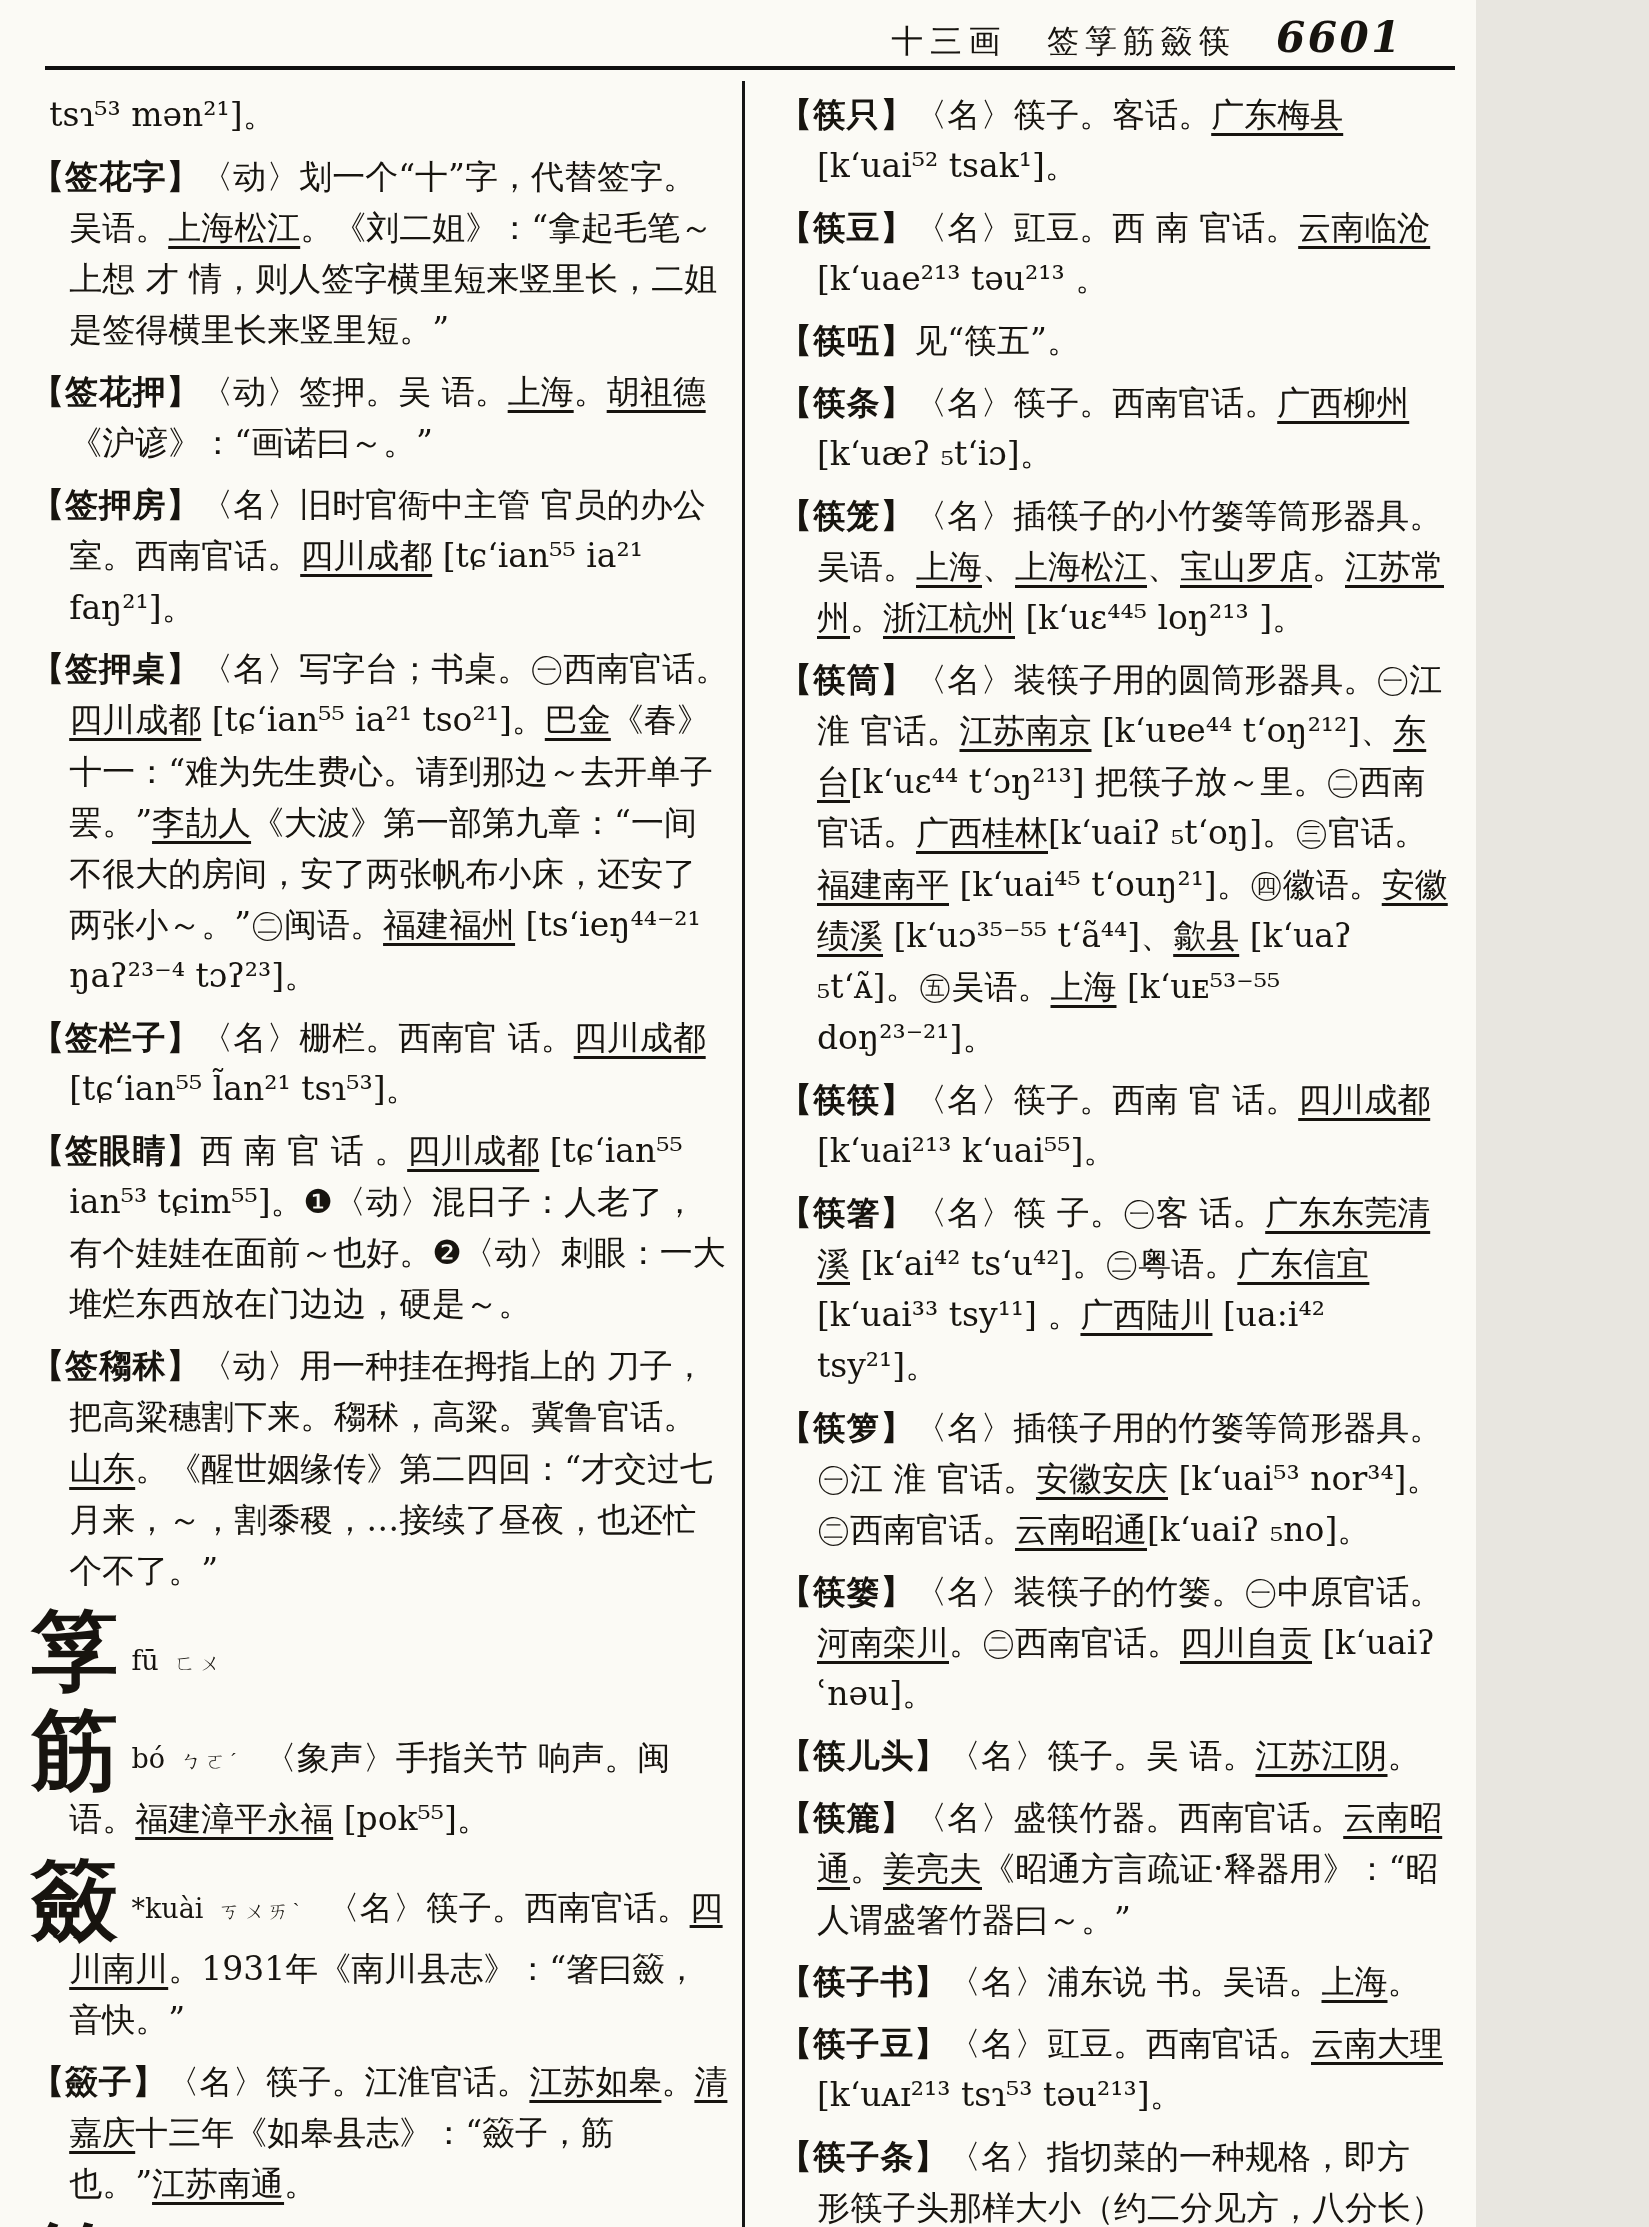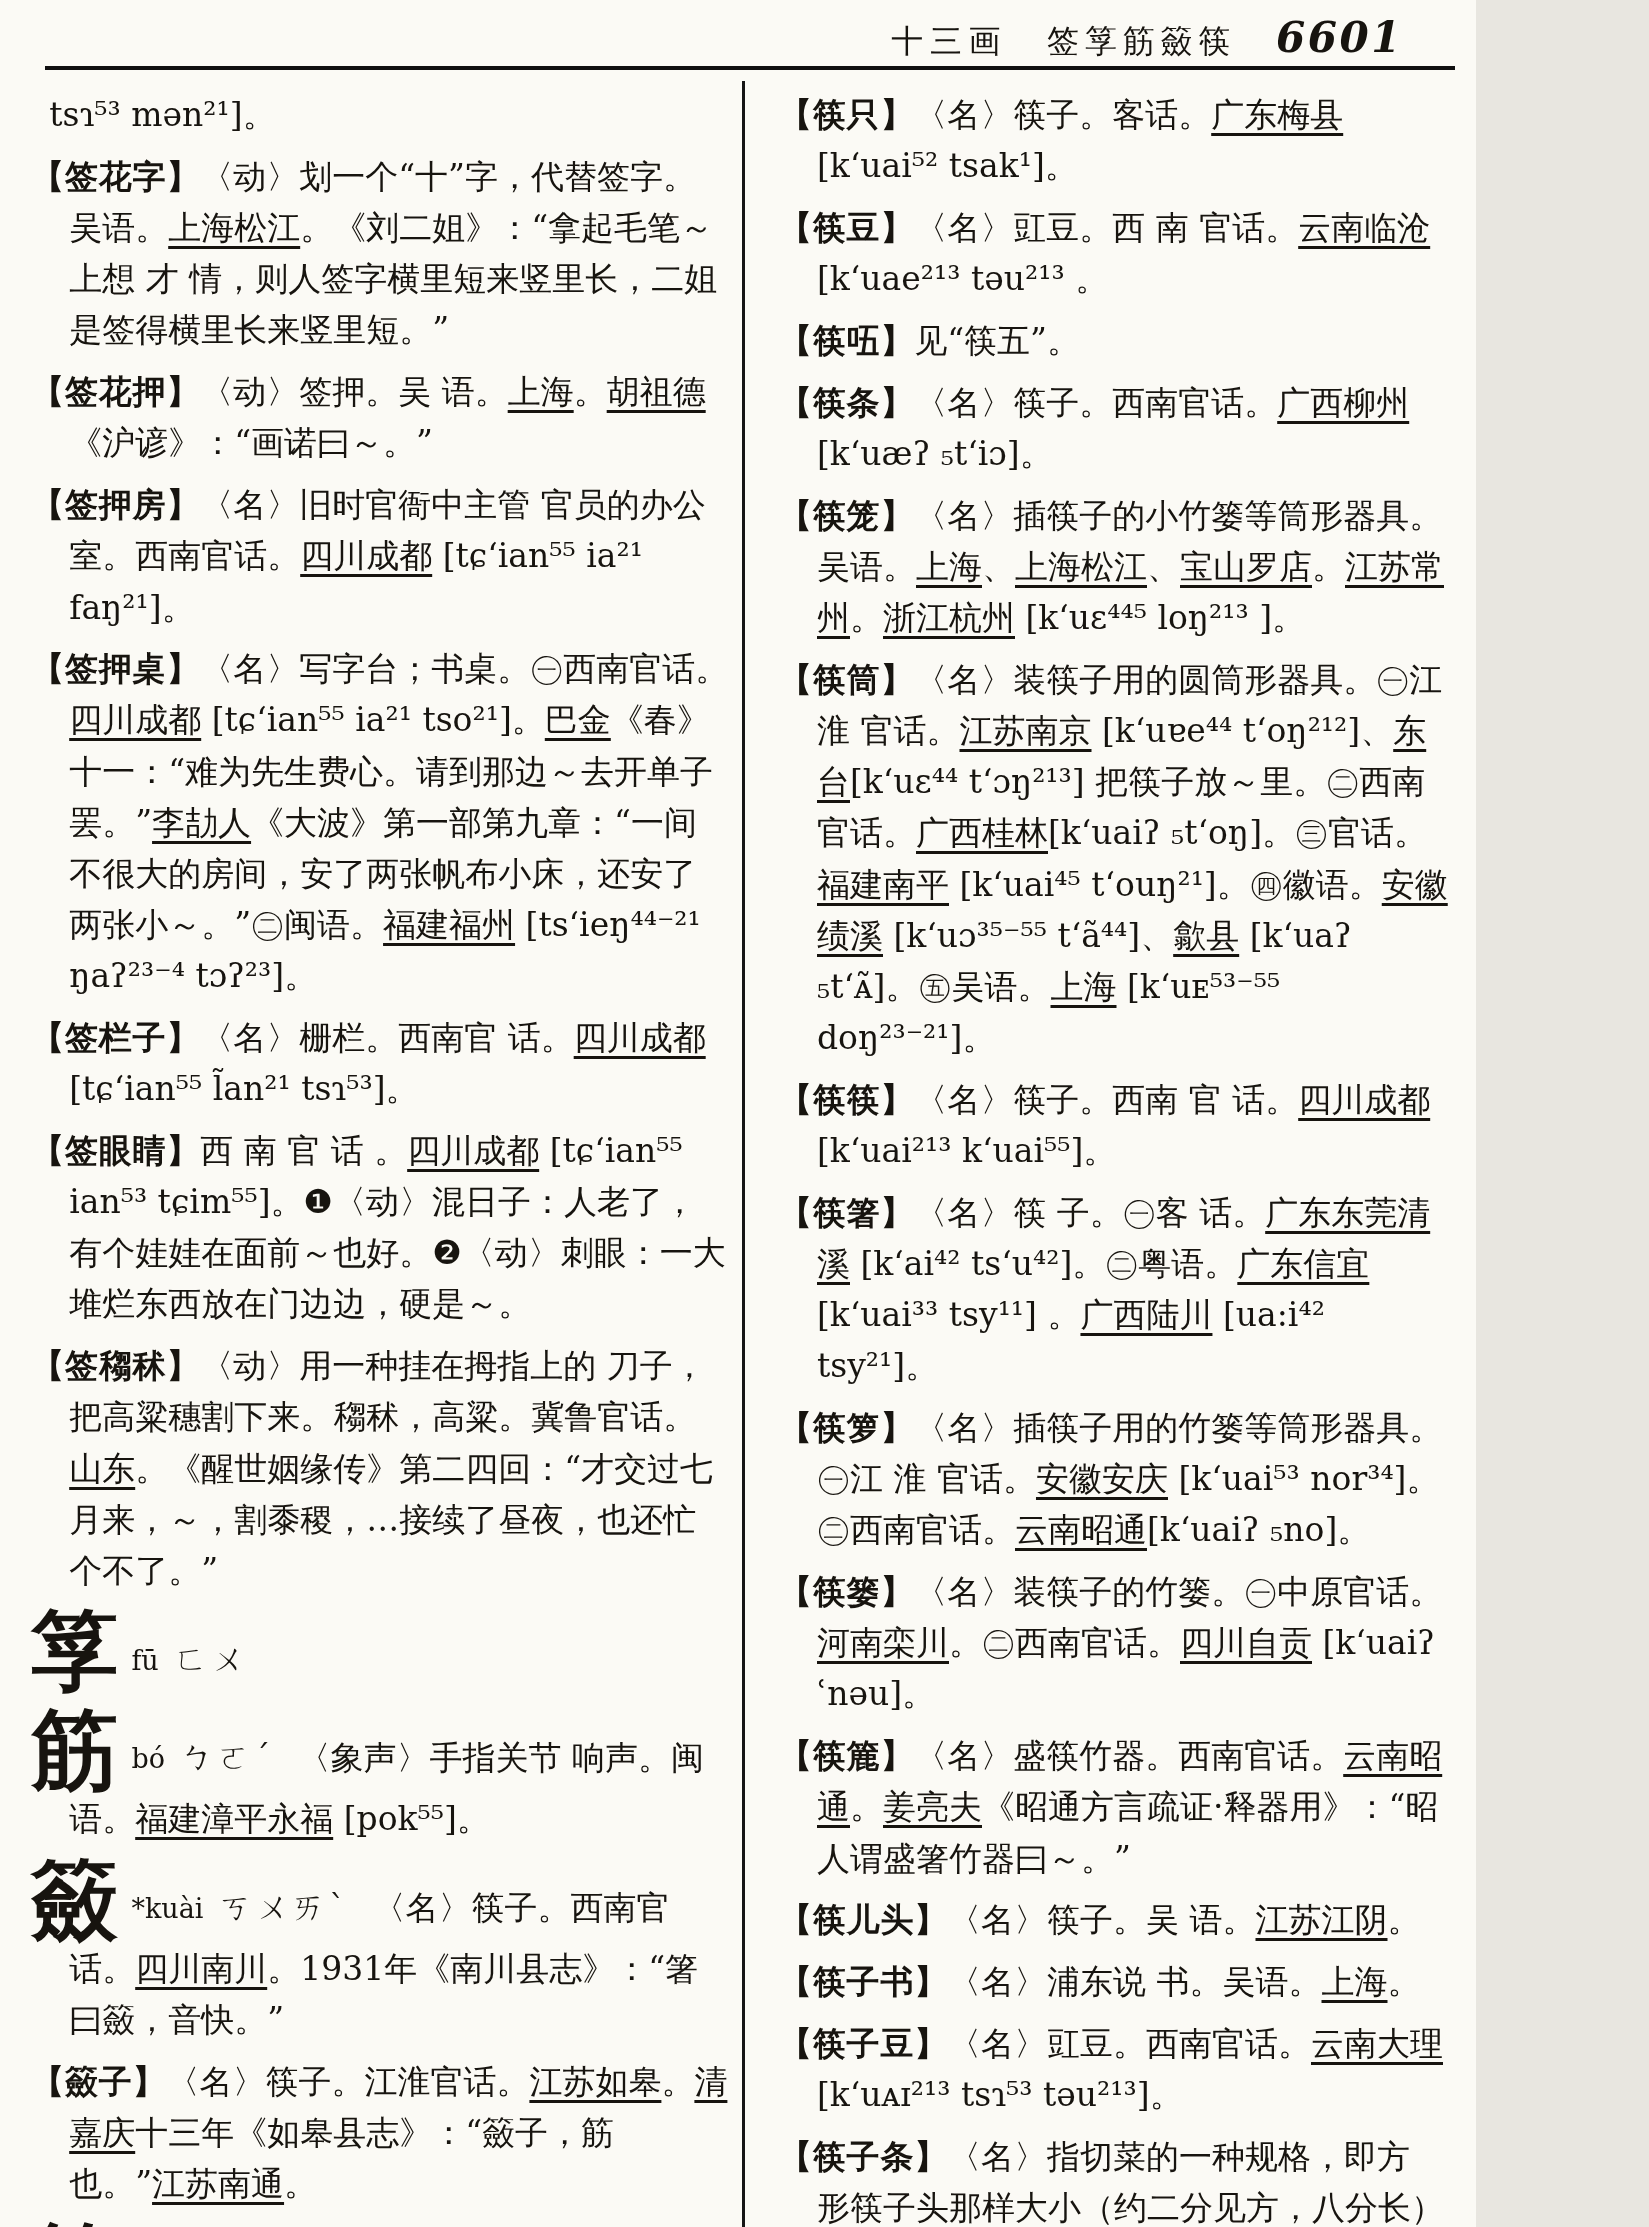--- a/index.html
+++ b/index.html
@@ -18,21 +18,21 @@
   .columns{position:absolute;top:81px;left:23px;right:15px;bottom:0;display:flex;}
   .col{width:50%;padding:8.2px 13.2px 0 8.2px;overflow:hidden;box-sizing:border-box;}
   .col.rightcol{border-left:3.3px solid #151515;padding-left:34px;}
   p{margin:0 0 10.7px 0;font-size:33px;line-height:1.55;}
   .entry{padding-left:38px;text-indent:-38px;}
   .cont{padding-left:18px;}
   .charhead{padding-left:38px;text-indent:-38px;margin-top:11.5px;}
   .hw{font-weight:bold;letter-spacing:0.8px;}
   .big{font-size:87px;line-height:1;font-weight:bold;vertical-align:-11.5px;margin-right:13.2px;}
   .py{font-size:27px;margin-right:16.5px;}
-  .zy{font-size:32px;margin-right:23px;letter-spacing:4.1px;}
+  .zy{font-size:20px;margin-right:23px;letter-spacing:4.1px;font-family:Liberation Serif, serif;}
   u{text-underline-offset:7.4px;text-decoration-thickness:2.5px;}
 </style>
 </head>
 <body>
 
 <div class="page">
   <div class="header">
     <span class="sec">十三画</span>
     <span class="chars">签筟筋籢筷</span>
     <span class="pageno">6601</span>
@@ -58,22 +58,22 @@
         <p class="entry"><b class="hw">【筷只】</b><span class="bd">〈名〉筷子。客话。<u>广东梅县</u>[k‘uai⁵² tsak¹]。</span></p>
         <p class="entry"><b class="hw">【筷豆】</b><span class="bd">〈名〉豇豆。西 南 官话。<u>云南临沧</u> [k‘uae²¹³ təu²¹³ 。</span></p>
         <p class="entry"><b class="hw">【筷㕶】</b><span class="bd">见“筷五”。</span></p>
         <p class="entry"><b class="hw">【筷条】</b><span class="bd">〈名〉筷子。西南官话。<u>广西柳州</u>[k‘uæʔ ₅t‘iɔ]。</span></p>
         <p class="entry"><b class="hw">【筷笼】</b><span class="bd">〈名〉插筷子的小竹篓等筒形器具。吴语。<u>上海</u>、<u>上海松江</u>、<u>宝山罗店</u>。<u>江苏常州</u>。<u>浙江杭州</u> [k‘uɛ⁴⁴⁵ loŋ²¹³ ]。</span></p>
         <p class="entry"><b class="hw">【筷筒】</b><span class="bd">〈名〉装筷子用的圆筒形器具。㊀江 淮 官话。<u>江苏南京</u> [k‘uɐe⁴⁴ t‘oŋ²¹²]、<u>东台</u>[k‘uɛ⁴⁴ t‘ɔŋ²¹³] 把筷子放～里。㊁西南官话。<u>广西桂林</u>[k‘uaiʔ ₅t‘oŋ]。㊂官话。<u>福建南平</u> [k‘uai⁴⁵ t‘ouŋ²¹]。㊃徽语。<u>安徽绩溪</u> [k‘uɔ³⁵⁻⁵⁵ t‘ã⁴⁴]、<u>歙县</u> [k‘uaʔ ₅t‘ᴀ̃]。㊄吴语。<u>上海</u> [k‘uᴇ⁵³⁻⁵⁵ doŋ²³⁻²¹]。</span></p>
         <p class="entry"><b class="hw">【筷筷】</b><span class="bd">〈名〉筷子。西南 官 话。<u>四川成都</u> [k‘uai²¹³ k‘uai⁵⁵]。</span></p>
         <p class="entry"><b class="hw">【筷箸】</b><span class="bd">〈名〉筷 子。㊀客 话。<u>广东东莞清溪</u> [k‘ai⁴² ts‘u⁴²]。㊁粤语。<u>广东信宜</u> [k‘uai³³ tsy¹¹] 。<u>广西陆川</u> [ua:i⁴² tsy²¹]。</span></p>
         <p class="entry"><b class="hw">【筷箩】</b><span class="bd">〈名〉插筷子用的竹篓等筒形器具。㊀江 淮 官话。<u>安徽安庆</u> [k‘uai⁵³ nor³⁴]。㊁西南官话。<u>云南昭通</u>[k‘uaiʔ ₅no]。</span></p>
         <p class="entry"><b class="hw">【筷篓】</b><span class="bd">〈名〉装筷子的竹篓。㊀中原官话。<u>河南栾川</u>。㊁西南官话。<u>四川自贡</u> [k‘uaiʔ ʿnəu]。</span></p>
+        <p class="entry"><b class="hw">【筷儿头】</b><span class="bd">〈名〉筷子。吴 语。<u>江苏江阴</u>。</span></p>
         <p class="entry"><b class="hw">【筷簏】</b><span class="bd">〈名〉盛筷竹器。西南官话。<u>云南昭通</u>。<u>姜亮夫</u>《昭通方言疏证·释器用》：“昭人谓盛箸竹器曰～。”</span></p>
-        <p class="entry"><b class="hw">【筷儿头】</b><span class="bd">〈名〉筷子。吴 语。<u>江苏江阴</u>。</span></p>
         <p class="entry"><b class="hw">【筷子书】</b><span class="bd">〈名〉浦东说 书。吴语。<u>上海</u>。</span></p>
         <p class="entry"><b class="hw">【筷子豆】</b><span class="bd">〈名〉豇豆。西南官话。<u>云南大理</u>[k‘uᴀɪ²¹³ tsɿ⁵³ təu²¹³]。</span></p>
         <p class="entry"><b class="hw">【筷子条】</b><span class="bd">〈名〉指切菜的一种规格，即方 形筷子头那样大小（约二分见方，八分长）的条状物。西南官话。<u>四川成都</u> [k‘uai²¹³ tsɿ⁵³ t‘iau²¹]。</span></p>
         <p class="entry"><b class="hw">【筷子糕】</b><span class="bd">〈名〉形状如同筷子头部的糕。湘 语。<u>湖南长沙</u> [k‘uai⁴⁵ tsɿ° kau³³]。</span></p>
       </div>
   </div>
 </div>
 
 
 </body></html>

